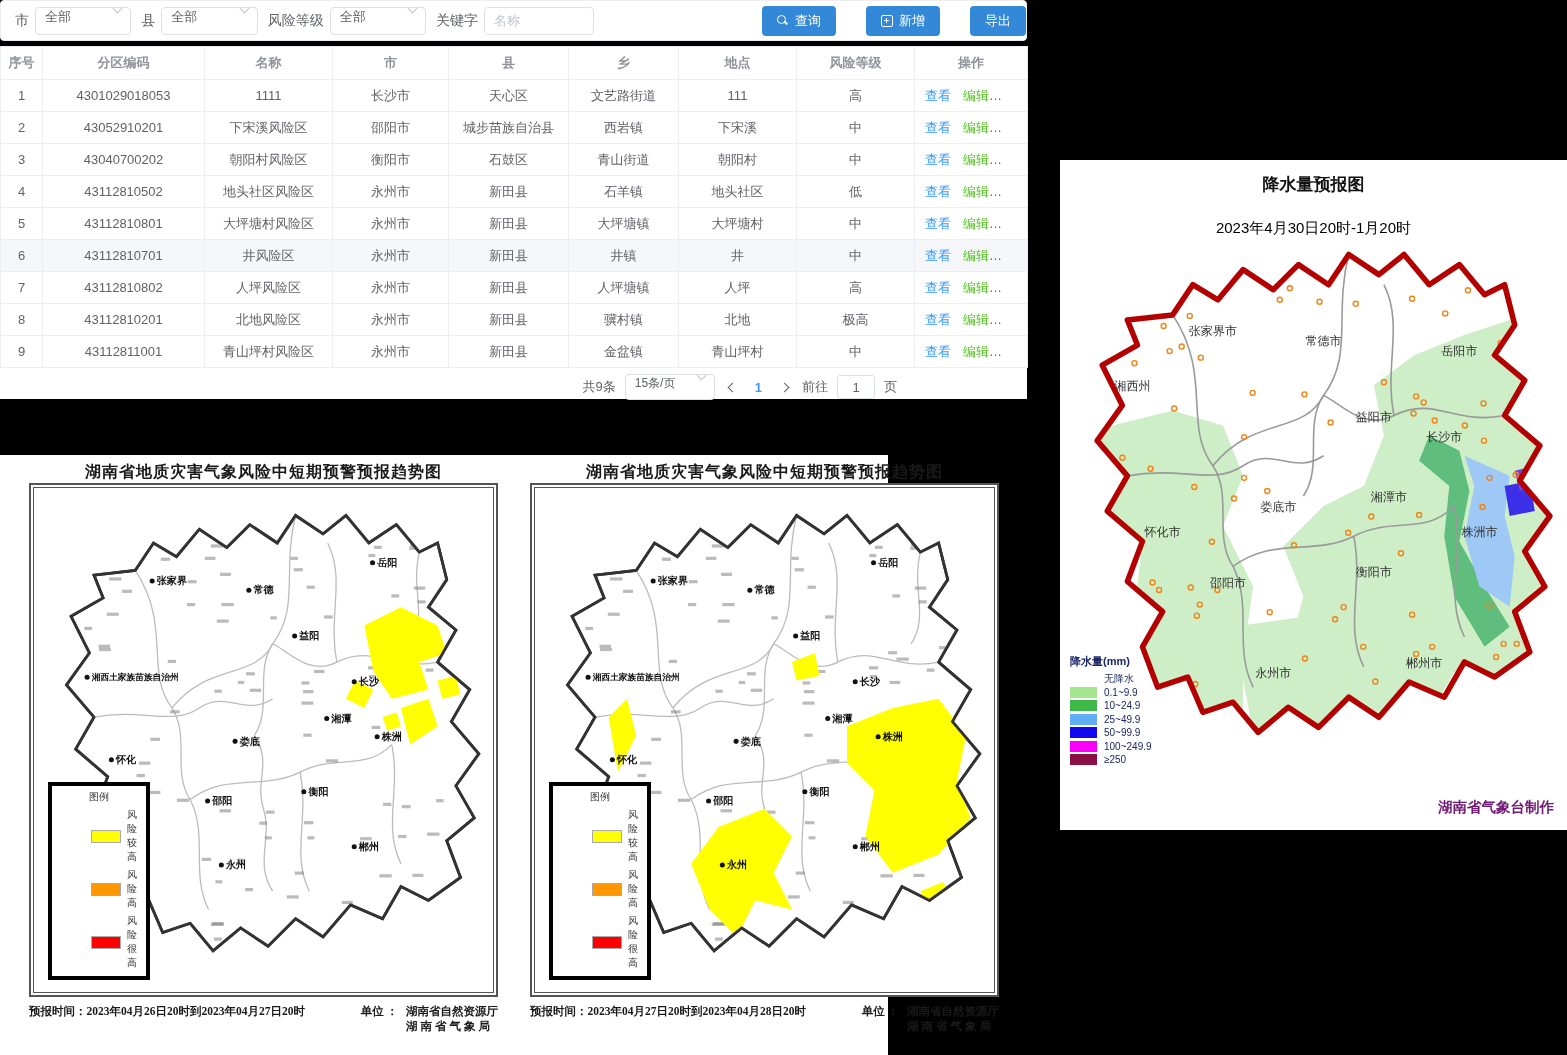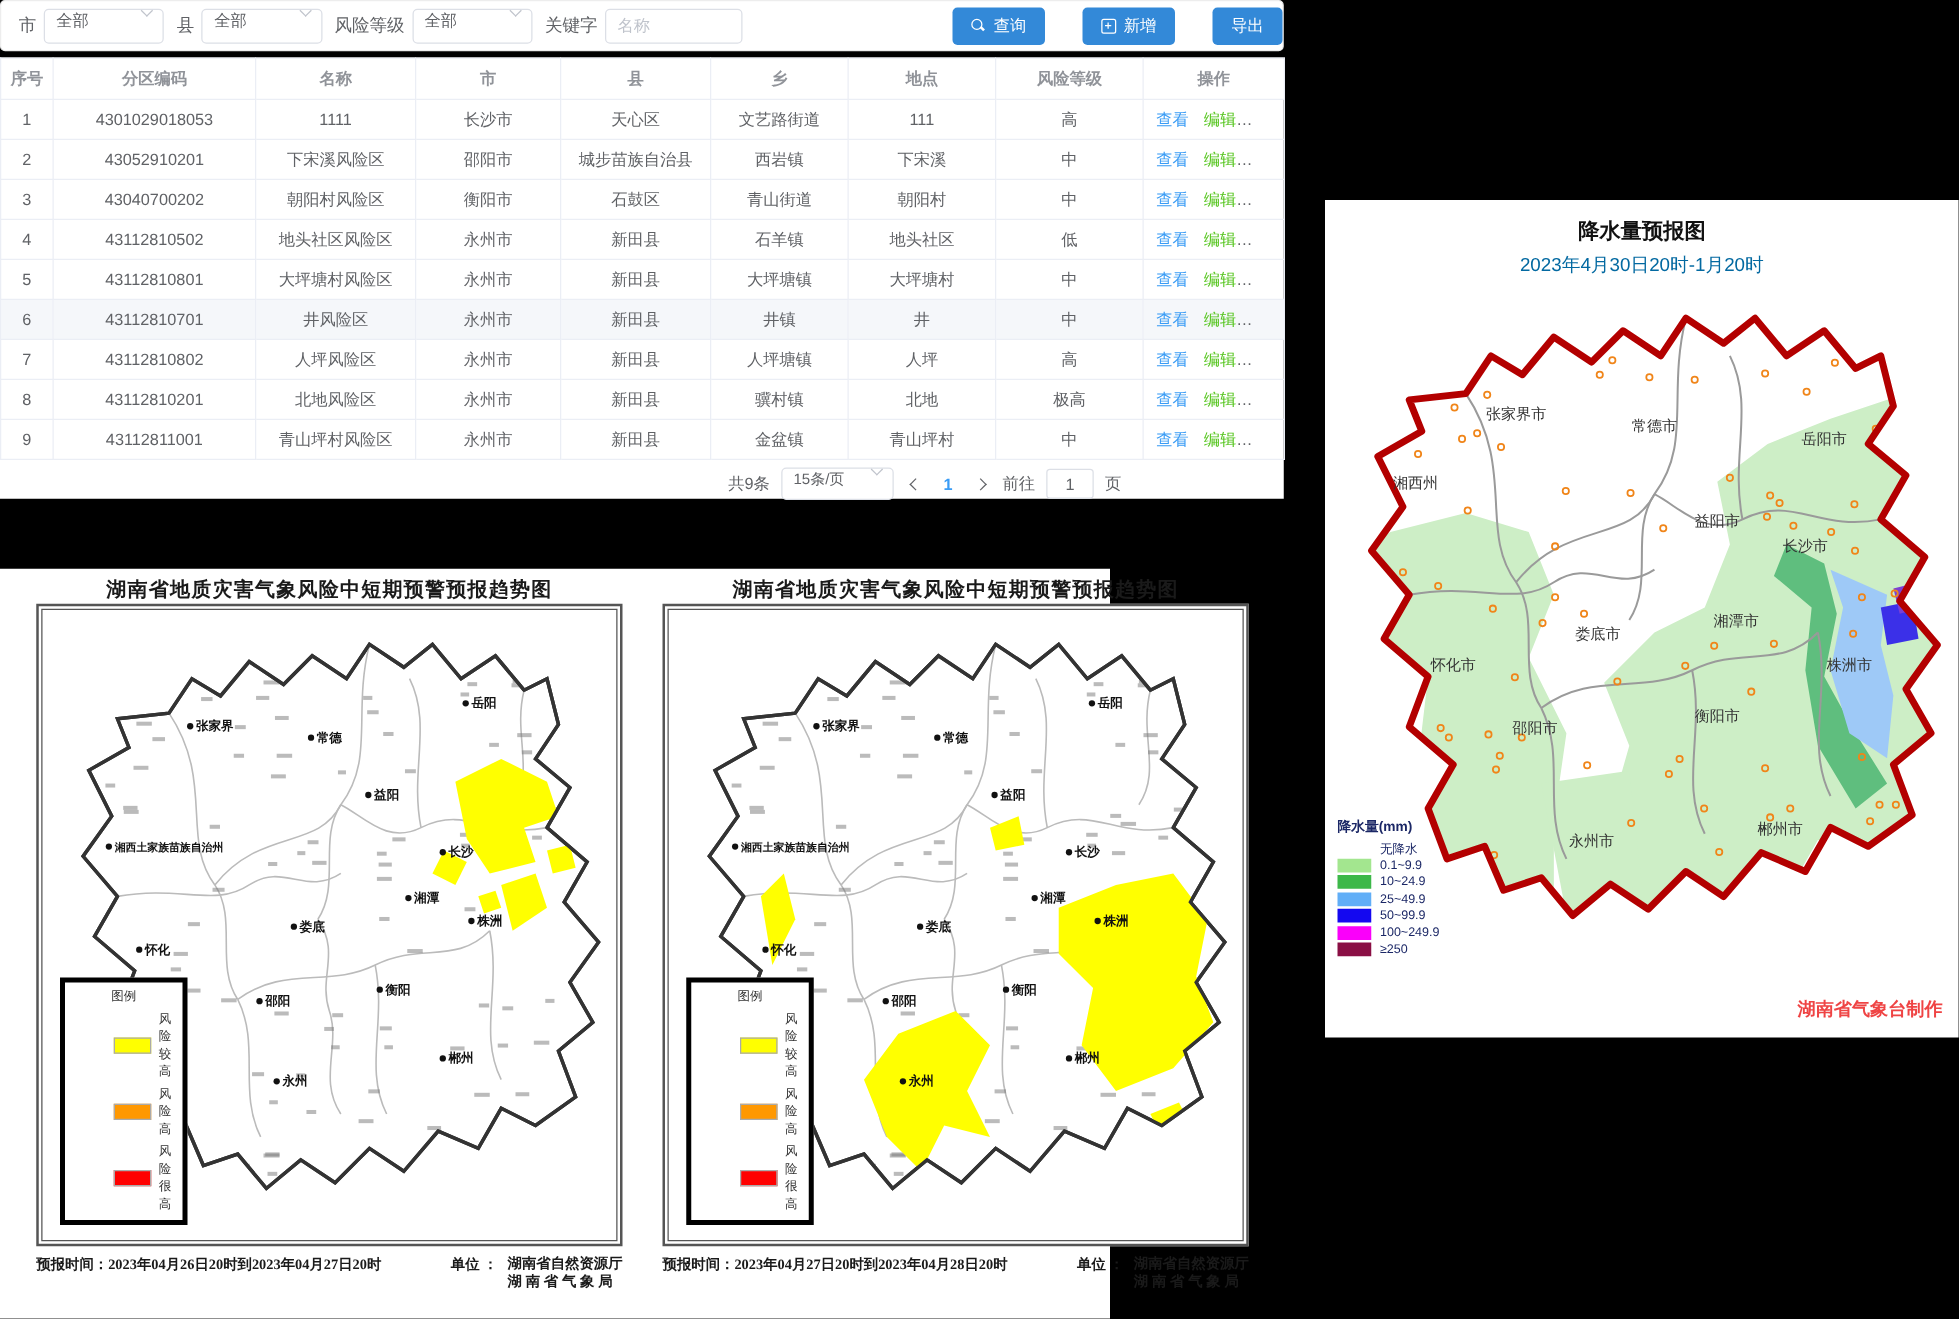--- a/index.html
+++ b/index.html
@@ -90,28 +90,28 @@
   .tm-footer { position:absolute; left:9px; right:9px; bottom:22px; display:flex;
     justify-content:space-between; font-size:11.5px; font-weight:bold; color:#1a1a1a;
     font-family:"Liberation Serif", serif; }
   .tm-unit { display:flex; gap:8px; }
   .tm-unit-lines { display:flex; flex-direction:column; line-height:1.25; }
   .tm-unit-lines span:last-child { letter-spacing:3px; }
 
   
   .rain-panel { left:1060px; top:160px; width:507px; height:670px; }
   .rain-title { text-align:center; font-size:17px; font-weight:bold; color:#111; margin-top:13px; }
-  .rain-sub { text-align:center; font-size:15px; color:#0369a1; margin-top:7px; }
+  .rain-sub { text-align:center; font-size:15px; color:#000000; margin-top:23px; }
   svg.rain { position:absolute; left:2px; top:60px; width:503px; height:562px; }
   .rain-legend { position:absolute; left:10px; top:494px; font-size:10px; color:#1b2766; }
   .rl-title { font-weight:bold; font-size:11px; margin-bottom:3px; }
   .rl-row { display:flex; align-items:center; gap:7px; height:13.5px; }
   .rl-row .sw { width:27px; height:11px; flex:none; }
   .rl-norain { margin-left:34px; height:13.5px; }
-  .rain-credit { position:absolute; right:13px; bottom:13px; font-size:14.5px; font-weight:bold; color:#ef4444;font-family:Liberation Serif, serif; }
+  .rain-credit { position:absolute; right:13px; bottom:13px; font-size:14.5px; font-weight:bold; color:#701a75;font-family:Liberation Serif, serif; }
 </style>
 </head>
 <body>
 
 <section class="panel filter-panel">
   <span class="f-label">市</span>
   <div class="select sel-wide">
     <span>全部</span>
     <span class="chev"></span>
   </div>

